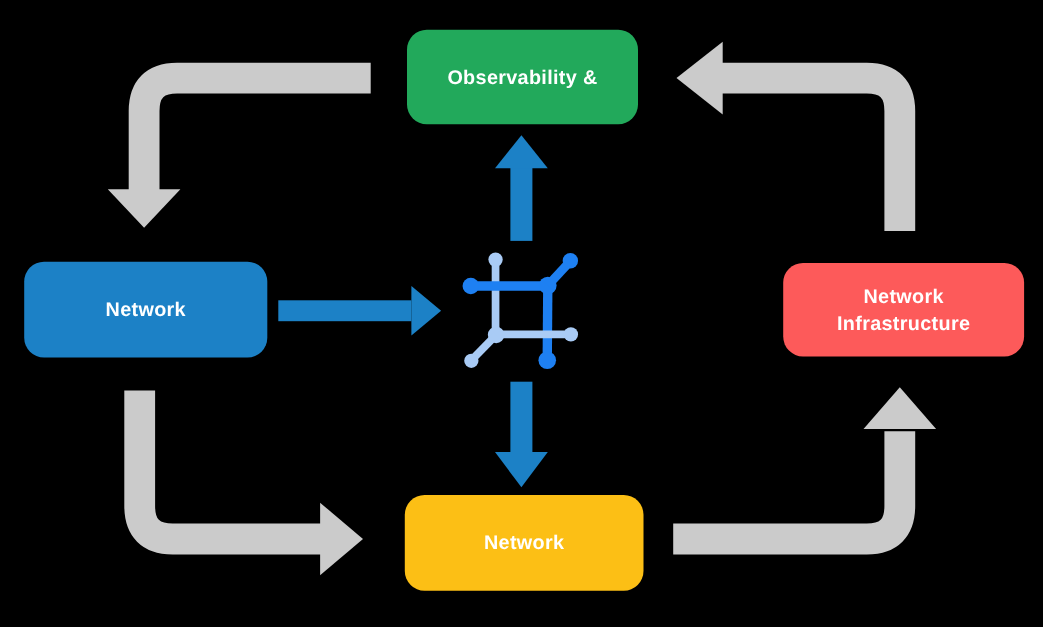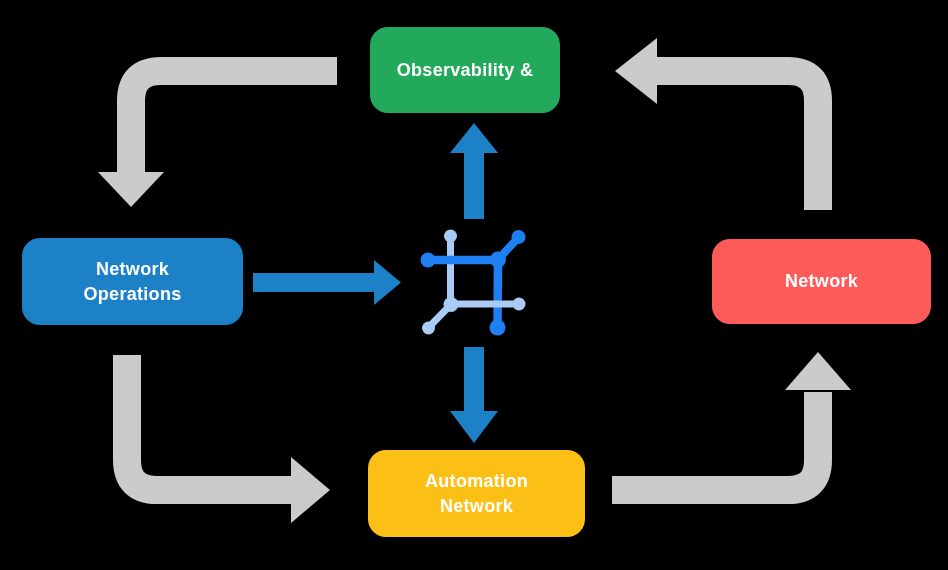--- a/index.html
+++ b/index.html
@@ -24,21 +24,21 @@
   .node{
     position:absolute;
     border-radius:18px;
     display:flex;flex-direction:column;
     align-items:center;justify-content:center;
     color:#ffffff;
     font-size:18px;font-weight:600;
     line-height:1.38;letter-spacing:0.3px;
     text-align:center;
   }
-  .node-green{left:370px;top:27px;width:190px;height:86px;background:var(--green);}
+  .node-green{left:370px;top:27px;width:210px;height:86px;background:var(--green);}
   .node-blue{left:22px;top:238px;width:221px;height:87px;background:var(--blue);}
   .node-red{left:712px;top:239px;width:219px;height:85px;background:var(--red);}
   .node-yellow{left:368px;top:450px;width:217px;height:87px;background:var(--yellow);}
 </style>
 </head>
 <body>
 
 <div class="canvas">
 
   <svg class="layer" viewBox="0 0 948 570" xmlns="http://www.w3.org/2000/svg">
@@ -95,25 +95,24 @@
       <circle cx="82.5" cy="105.5" r="8" fill="#1E80F2"></circle>
     </g>
   </svg>
 
   <div class="node node-green">
     <span>Observability &amp;</span>
   </div>
 
   <div class="node node-blue">
     <span>Network</span>
-    <span>Operations</span>
   </div>
 
   <div class="node node-red">
     <span>Network</span>
+    <span>Infrastructure</span>
   </div>
 
   <div class="node node-yellow">
-    <span>Automation</span>
     <span>Network</span>
   </div>
 
 </div>
 
 </body></html>

